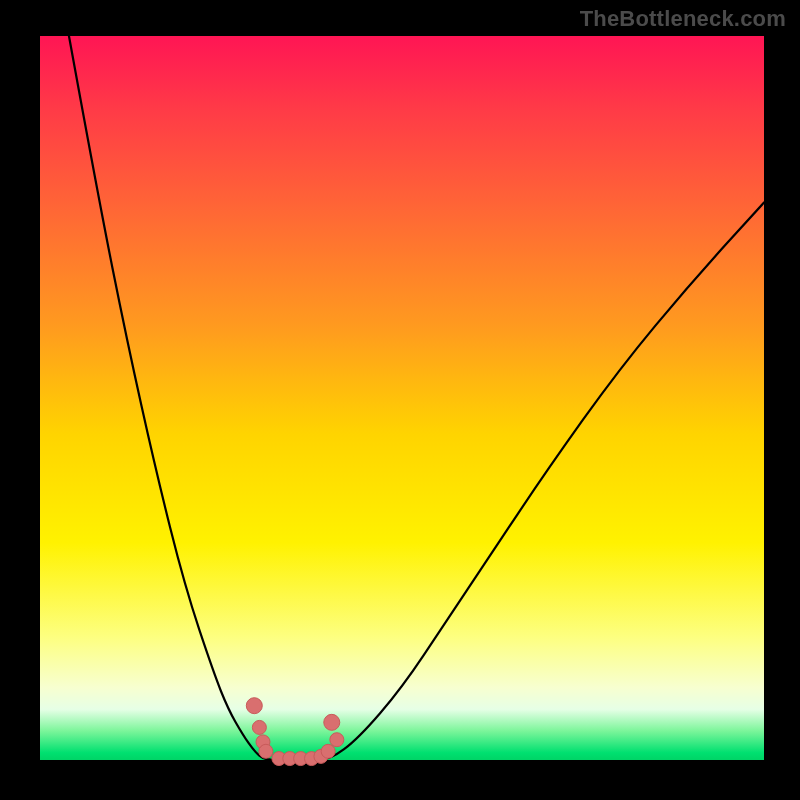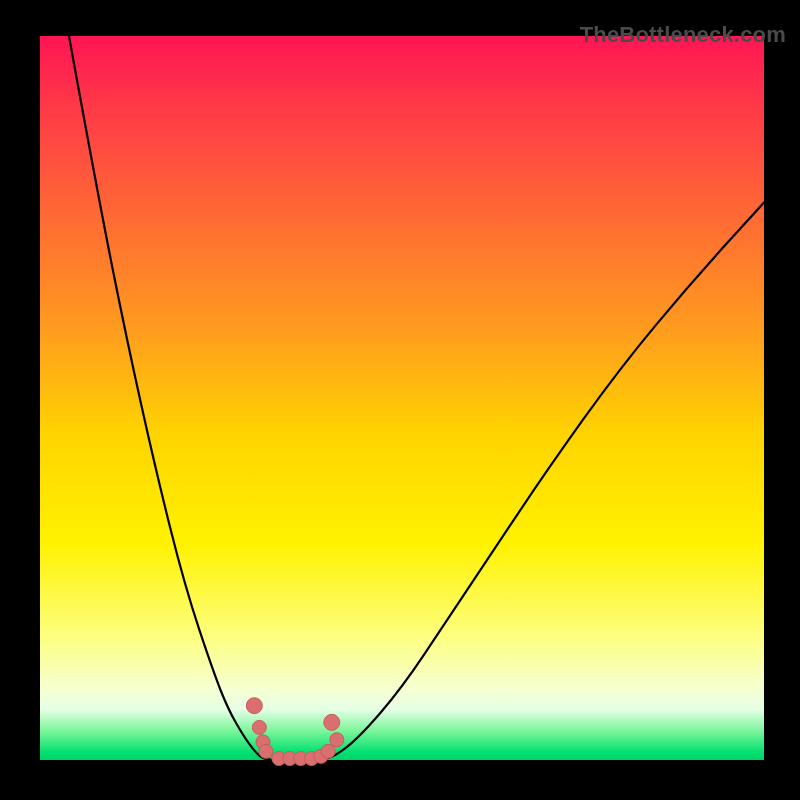--- a/index.html
+++ b/index.html
@@ -12,21 +12,21 @@
     overflow: hidden;
   }
   .viewport {
     position: relative;
     width: 800px;
     height: 800px;
     background: #000;
   }
   .attribution {
     position: absolute;
-    top: 22px;
+    top: 6px;
     right: 14px;
     color: #4b4b4b;
     font-size: 22px;
     font-weight: 600;
     letter-spacing: 0.2px;
     z-index: 10;
   }
   .plot {
     position: absolute;
     left: 40px;

